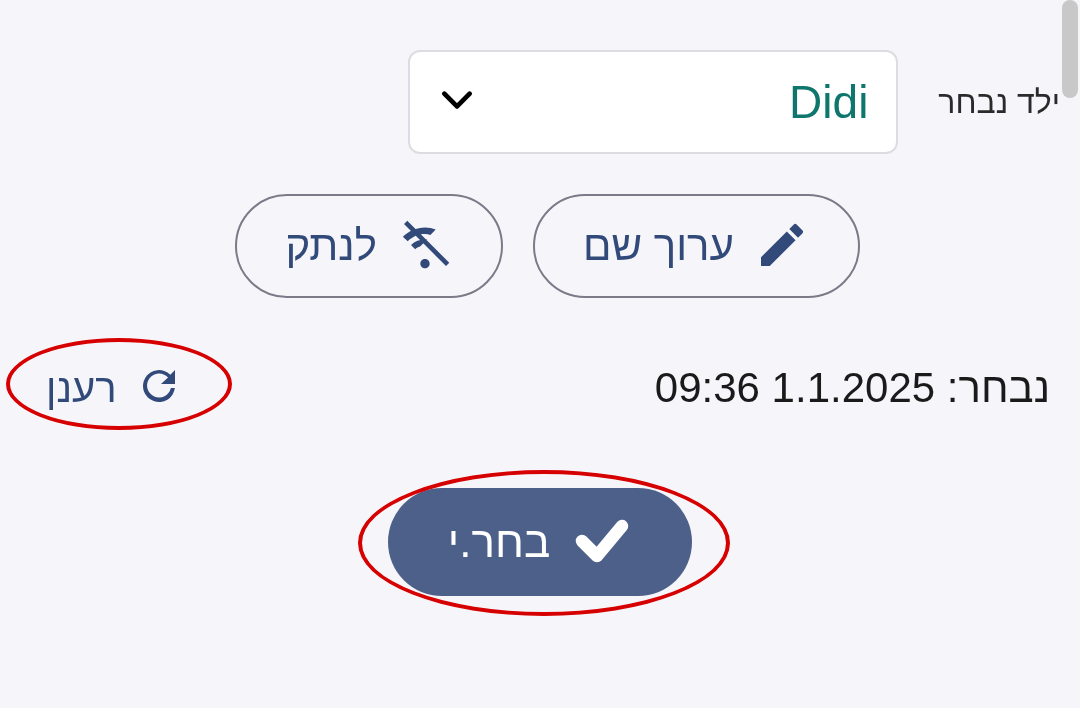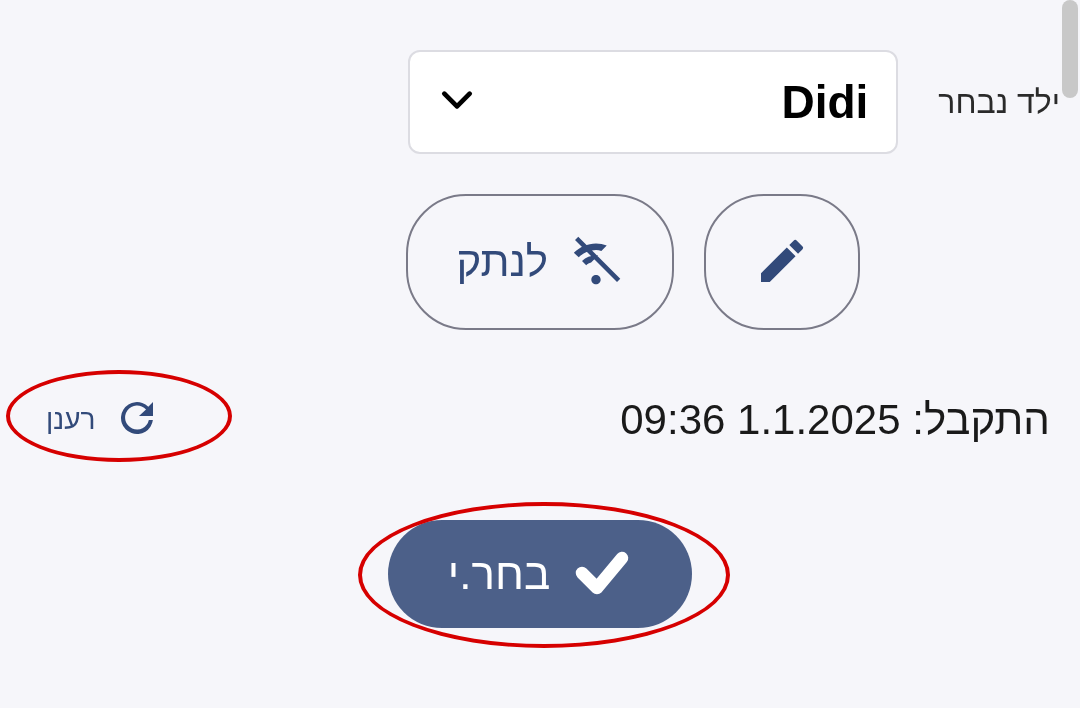--- a/index.html
+++ b/index.html
@@ -38,40 +38,40 @@
       background: #fff;
       display: flex;
       align-items: center;
       justify-content: space-between;
       padding: 0 28px;
       cursor: pointer;
       direction: ltr;
     }
     .dropdown-value {
       font-size: 46px;
-      color: #000000;
-      font-weight: 700;
+      color: #0f766e;
+      font-weight: 400;
     }
     .chevron svg {
       width: 38px;
       height: 38px;
     }
     .row-actions {
       display: flex;
       gap: 30px;
       margin-bottom: 60px;
       padding-right: 200px;
     }
     .pill {
       display: flex;
       align-items: center;
       gap: 20px;
       border: 2px solid #7a7a88;
       border-radius: 60px;
-      height: 136px;
+      height: 104px;
       padding: 0 48px;
       background: transparent;
       cursor: pointer;
     }
     .pill-text {
       font-size: 42px;
       color: #324a7a;
     }
     .pill svg {
       width: 56px;
@@ -91,21 +91,21 @@
     }
     .refresh-wrap {
       position: relative;
       display: flex;
       align-items: center;
       gap: 18px;
       cursor: pointer;
       padding: 4px 16px;
     }
     .refresh-text {
-      font-size: 28px;
+      font-size: 40px;
       color: #324a7a;
       text-align: right;
     }
     .refresh-wrap svg {
       width: 48px;
       height: 48px;
       fill: #324a7a;
     }
     .refresh-ellipse {
       position: absolute;
@@ -185,34 +185,35 @@
     </div>
   </div>
 
   <div class="row-actions">
     <button class="pill">
       <span>
         <svg viewBox="0 0 24 24">
             <path d="M3 17.25V21h3.75L17.81 9.94l-3.75-3.75L3 17.25zM20.71 7.04a1 1 0 0 0 0-1.41l-2.34-2.34a1 1 0 0 0-1.41 0l-1.83 1.83 3.75 3.75 1.83-1.83z"></path>
           </svg>
       </span>
+      <span class="pill-text">ערוך שם</span>
     </button>
     <button class="pill">
       <span>
         <svg viewBox="0 0 24 24">
           <path d="M12 18c-1.1 0-2 .9-2 2s.9 2 2 2 2-.9 2-2-.9-2-2-2zM2.5 8.5C5 6 8.4 4.5 12 4.5c1.6 0 3.2.3 4.6.9l-2.3 2.3C13.6 7.4 12.8 7.3 12 7.3c-2.8 0-5.4 1.1-7.4 3.1L2.5 8.5zm3.5 3.5c1.6-1.6 3.8-2.5 6-2.5.3 0 .6 0 .9.1l-3 3c-.8.2-1.5.6-2.1 1.2L6 12zm-3-9l1.4-1.4 18 18L21 21 3 3z"></path>
         </svg>
       </span>
       <span class="pill-text">לנתק</span>
     </button>
   </div>
 
   <div class="row-status">
     <div class="received">
-      <span>התקבל:</span>
+      <span>נבחר:</span>
       <span>1.1.2025 09:36</span>
     </div>
     <div class="refresh-wrap">
       <span>
         <svg viewBox="0 0 24 24">
             <path d="M17.65 6.35A8 8 0 1 0 19.94 13h-2.02a6 6 0 1 1-1.41-5.24L13 11h7V4l-2.35 2.35z"></path>
           </svg>
       </span>
       <span class="refresh-text">רענן</span>
       <span class="refresh-ellipse"></span>

